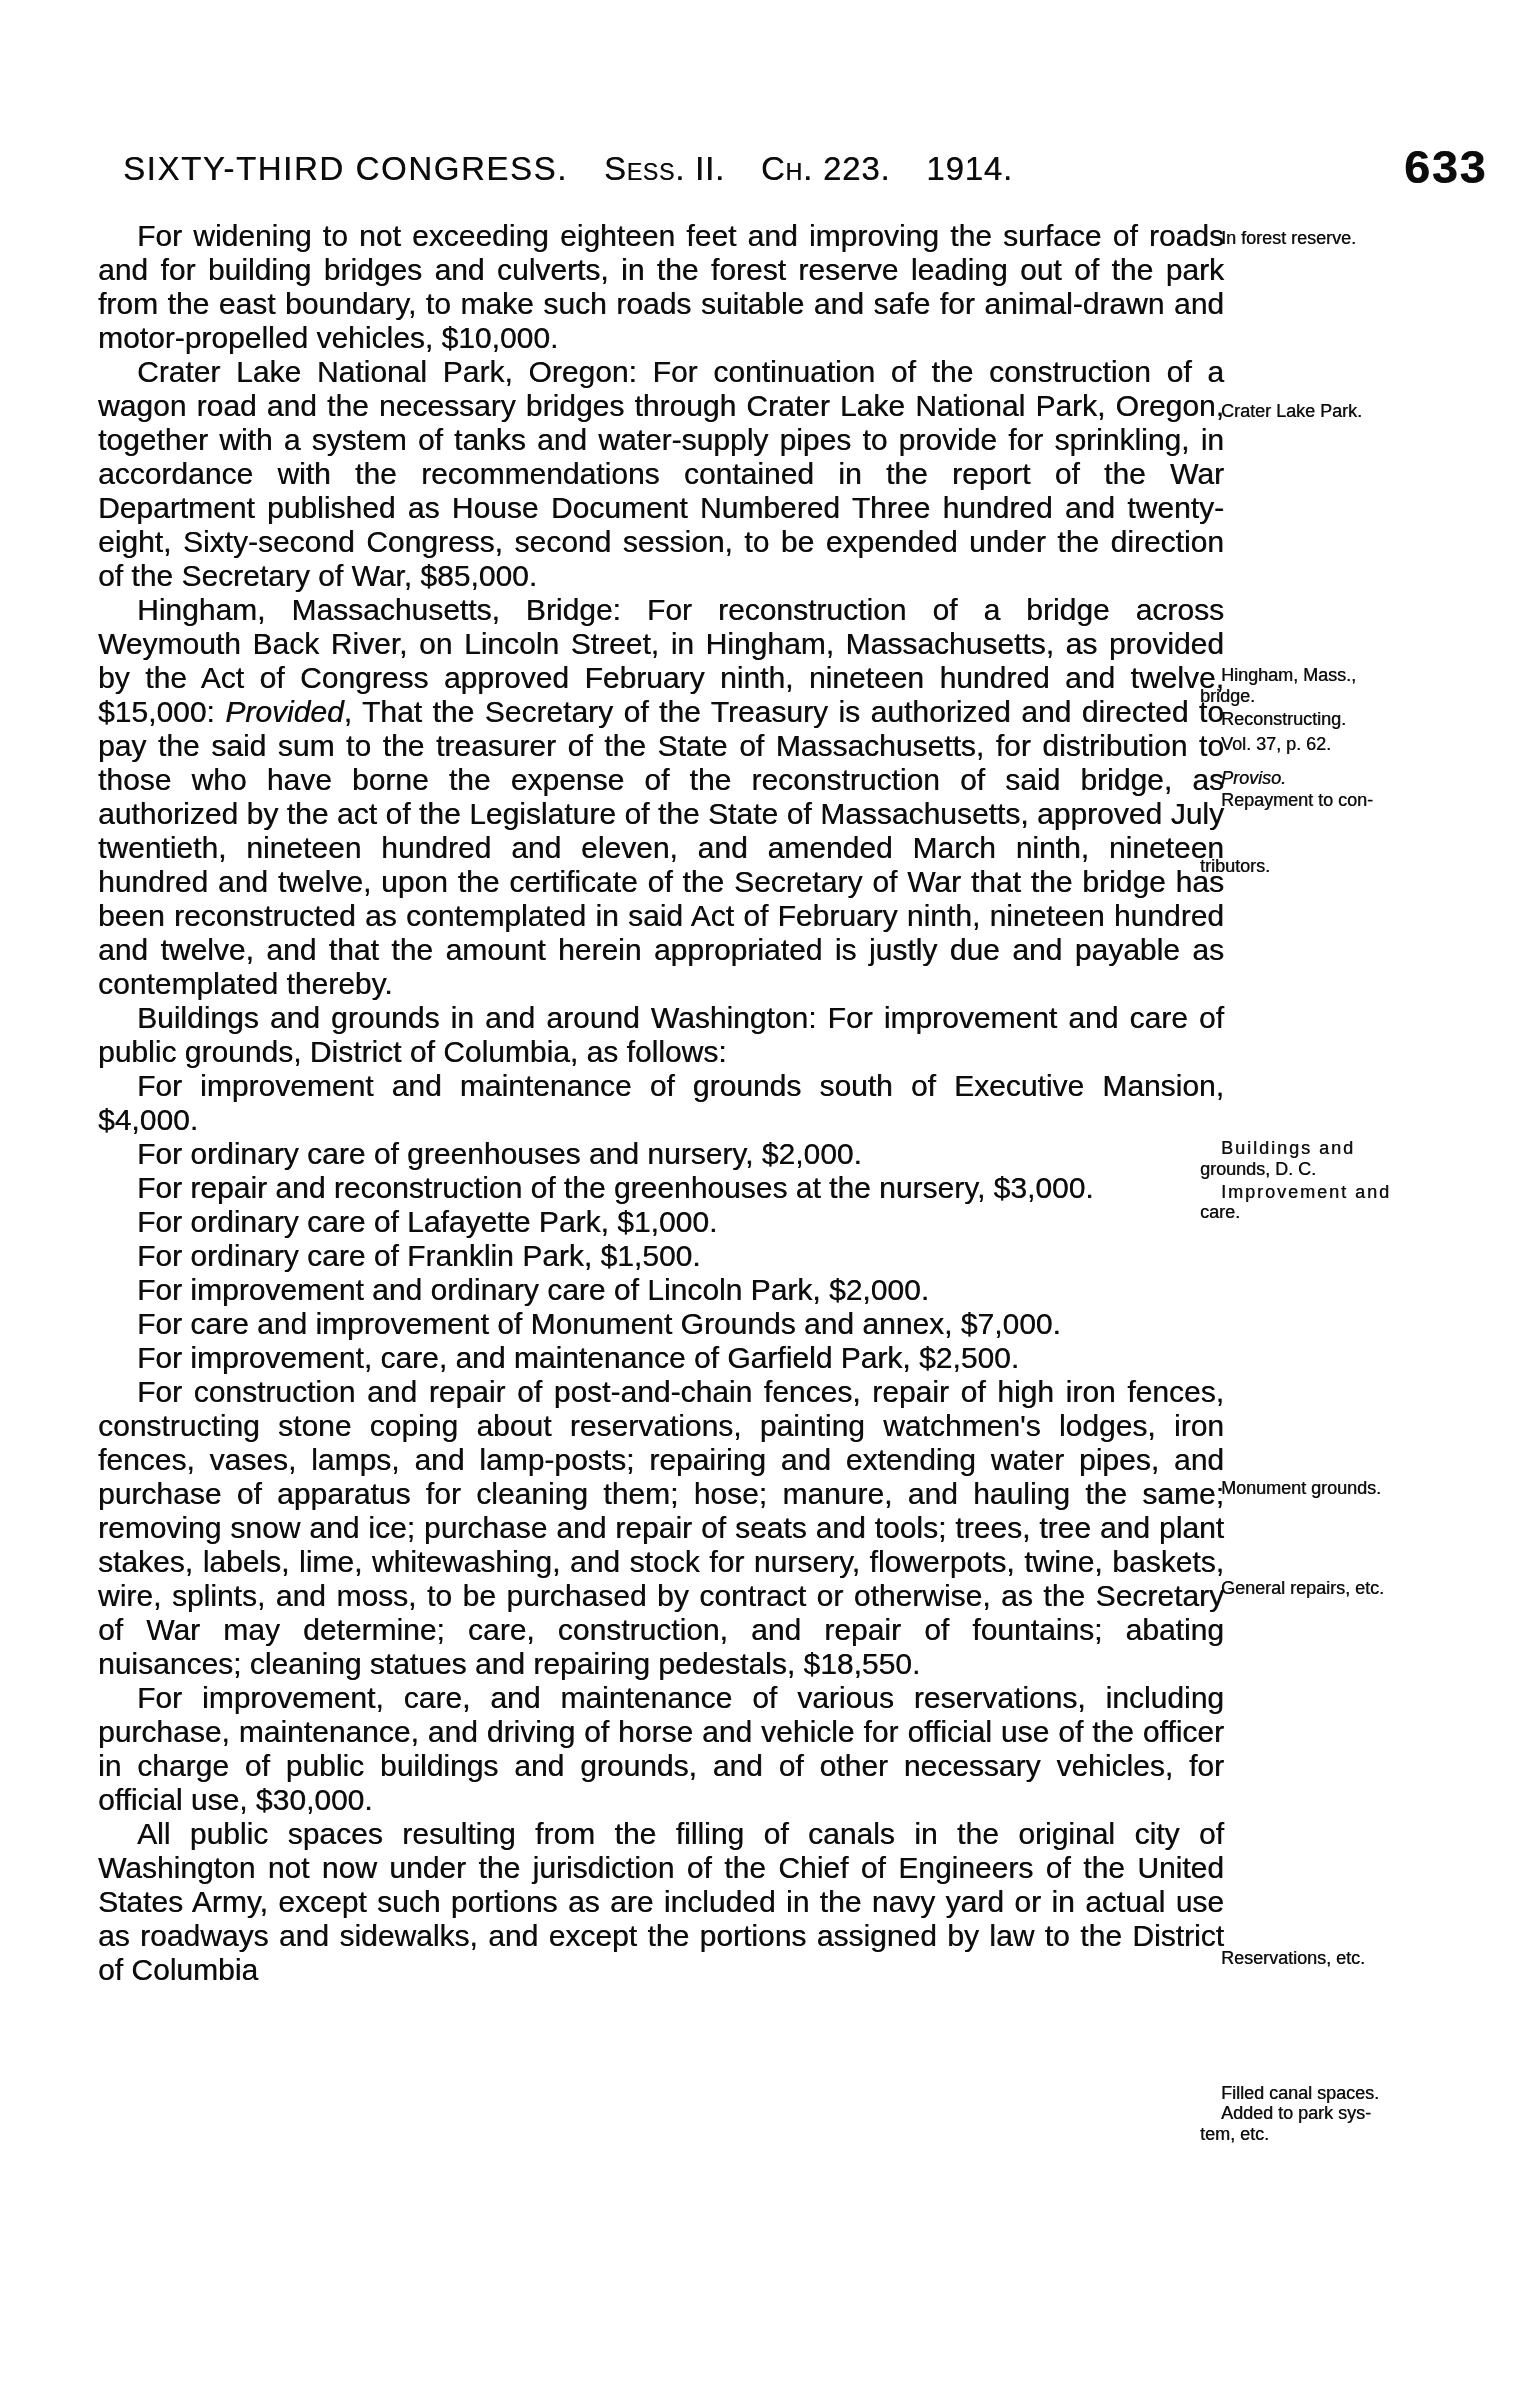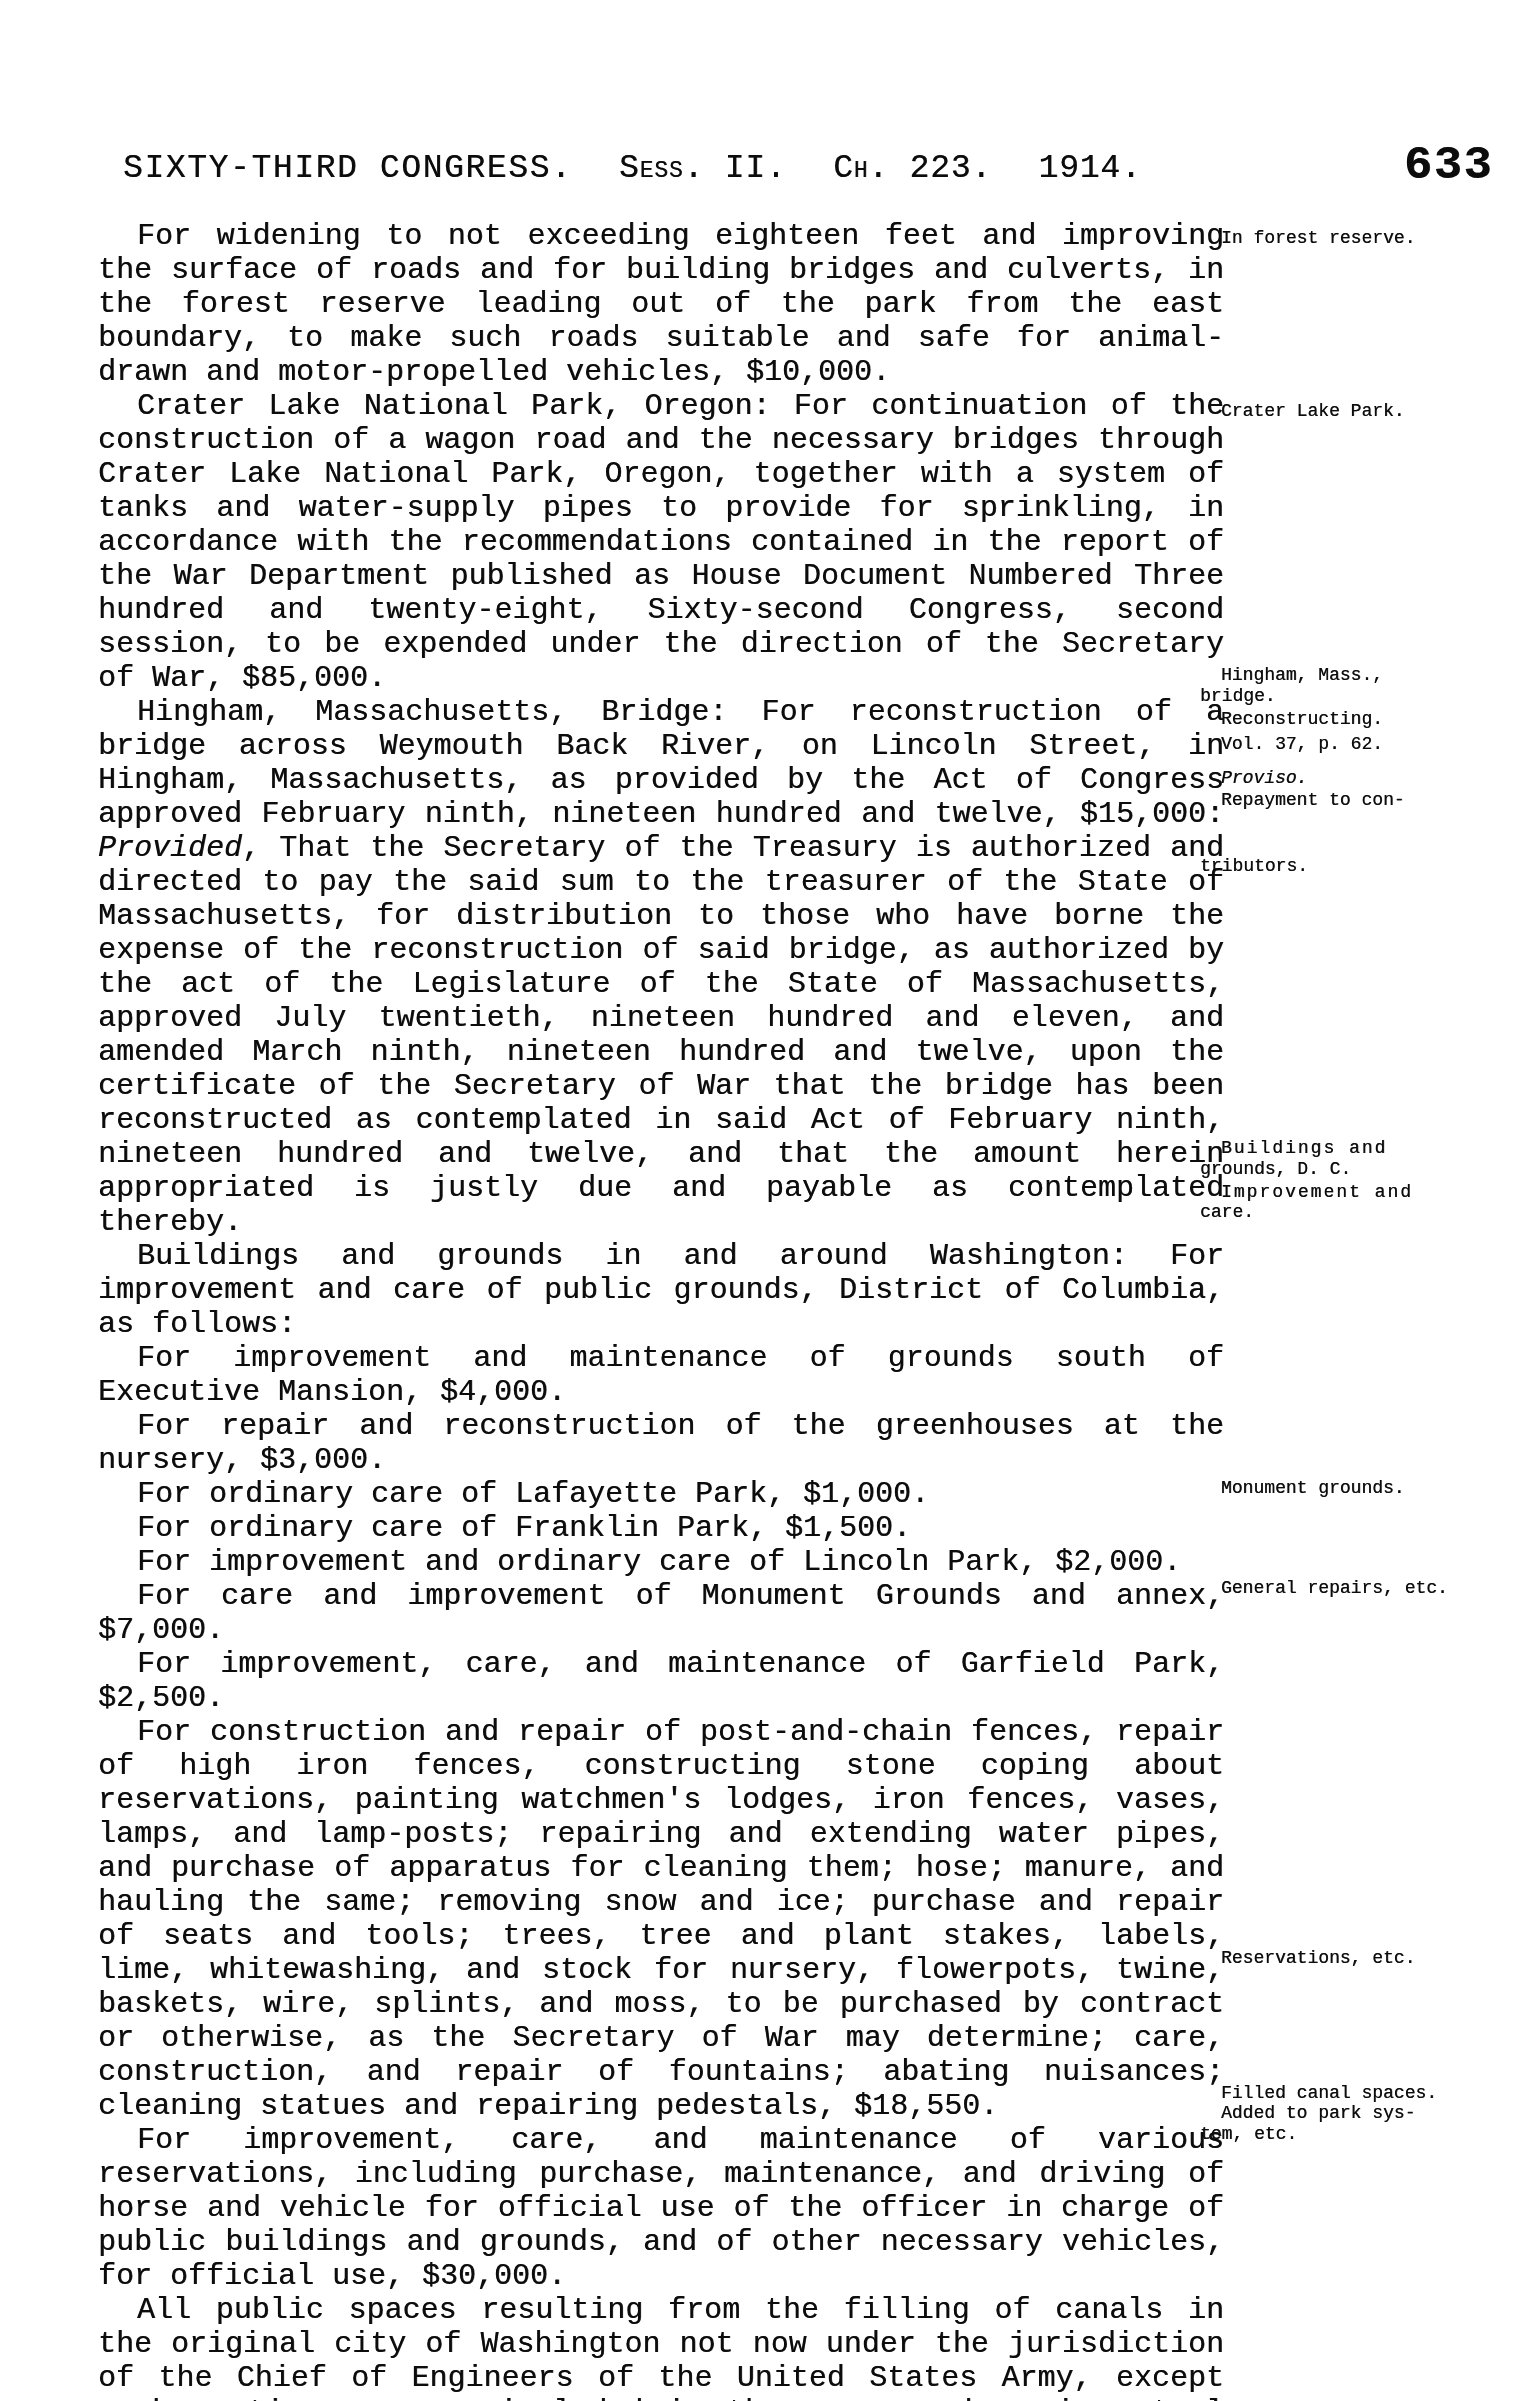--- a/index.html
+++ b/index.html
@@ -6,21 +6,21 @@
     margin: 0;
     padding: 0;
     background: #ffffff;
   }
   .page {
     position: relative;
     width: 1518px;
     height: 2401px;
     background: #ffffff;
     color: #0c0c0c;
-    font-family: Liberation Mono, monospace;
+    font-family: Liberation Sans, sans-serif;
     overflow: hidden;
     text-shadow: 0.4px 0 0 rgba(10,10,10,0.75);
   }
 
   
   .running-head {
     position: absolute;
     top: 150px;
     left: 123px;
     font-size: 33px;
@@ -87,20 +87,21 @@
     <span class="cite">1914.</span>
   </div>
   <div class="page-number">633</div>
 
   <div class="body-col">
     <p>For widening to not exceeding eighteen feet and improving the surface of roads and for building bridges and culverts, in the forest reserve leading out of the park from the east boundary, to make such roads suitable and safe for animal-drawn and motor-propelled vehicles, $10,000.</p>
     <p>Crater Lake National Park, Oregon: For continuation of the construction of a wagon road and the necessary bridges through Crater Lake National Park, Oregon, together with a system of tanks and water-supply pipes to provide for sprinkling, in accordance with the recommendations contained in the report of the War Department published as House Document Numbered Three hundred and twenty-eight, Sixty-second Congress, second session, to be expended under the direction of the Secretary of War, $85,000.</p>
     <p><span>Hingham, Massachusetts, Bridge: For reconstruction of a bridge across Weymouth Back River, on Lincoln Street, in Hingham, Massachusetts, as provided by the Act of Congress approved February ninth, nineteen hundred and twelve, $15,000: </span><span class="it">Provided</span><span>, That the Secretary of the Treasury is authorized and directed to pay the said sum to the treasurer of the State of Massachusetts, for distribution to those who have borne the expense of the reconstruction of said bridge, as authorized by the act of the Legislature of the State of Massachusetts, approved July twentieth, nineteen hundred and eleven, and amended March ninth, nineteen hundred and twelve, upon the certificate of the Secretary of War that the bridge has been reconstructed as contemplated in said Act of February ninth, nineteen hundred and twelve, and that the amount herein appropriated is justly due and payable as contemplated thereby.</span></p>
     <p>Buildings and grounds in and around Washington: For improvement and care of public grounds, District of Columbia, as follows:</p>
     <p>For improvement and maintenance of grounds south of Executive Mansion, $4,000.</p>
+    <p>For ordinary care of greenhouses and nursery, $2,000.</p>
     <p>For repair and reconstruction of the greenhouses at the nursery, $3,000.</p>
     <p>For ordinary care of Lafayette Park, $1,000.</p>
     <p>For ordinary care of Franklin Park, $1,500.</p>
     <p>For improvement and ordinary care of Lincoln Park, $2,000.</p>
     <p>For care and improvement of Monument Grounds and annex, $7,000.</p>
     <p>For improvement, care, and maintenance of Garfield Park, $2,500.</p>
     <p>For construction and repair of post-and-chain fences, repair of high iron fences, constructing stone coping about reservations, painting watchmen's lodges, iron fences, vases, lamps, and lamp-posts; repairing and extending water pipes, and purchase of apparatus for cleaning them; hose; manure, and hauling the same; removing snow and ice; purchase and repair of seats and tools; trees, tree and plant stakes, labels, lime, whitewashing, and stock for nursery, flowerpots, twine, baskets, wire, splints, and moss, to be purchased by contract or otherwise, as the Secretary of War may determine; care, construction, and repair of fountains; abating nuisances; cleaning statues and repairing pedestals, $18,550.</p>
     <p>For improvement, care, and maintenance of various reservations, including purchase, maintenance, and driving of horse and vehicle for official use of the officer in charge of public buildings and grounds, and of other necessary vehicles, for official use, $30,000.</p>
     <p>All public spaces resulting from the filling of canals in the original city of Washington not now under the jurisdiction of the Chief of Engineers of the United States Army, except such portions as are included in the navy yard or in actual use as roadways and sidewalks, and except the portions assigned by law to the District of Columbia</p>
   </div>

